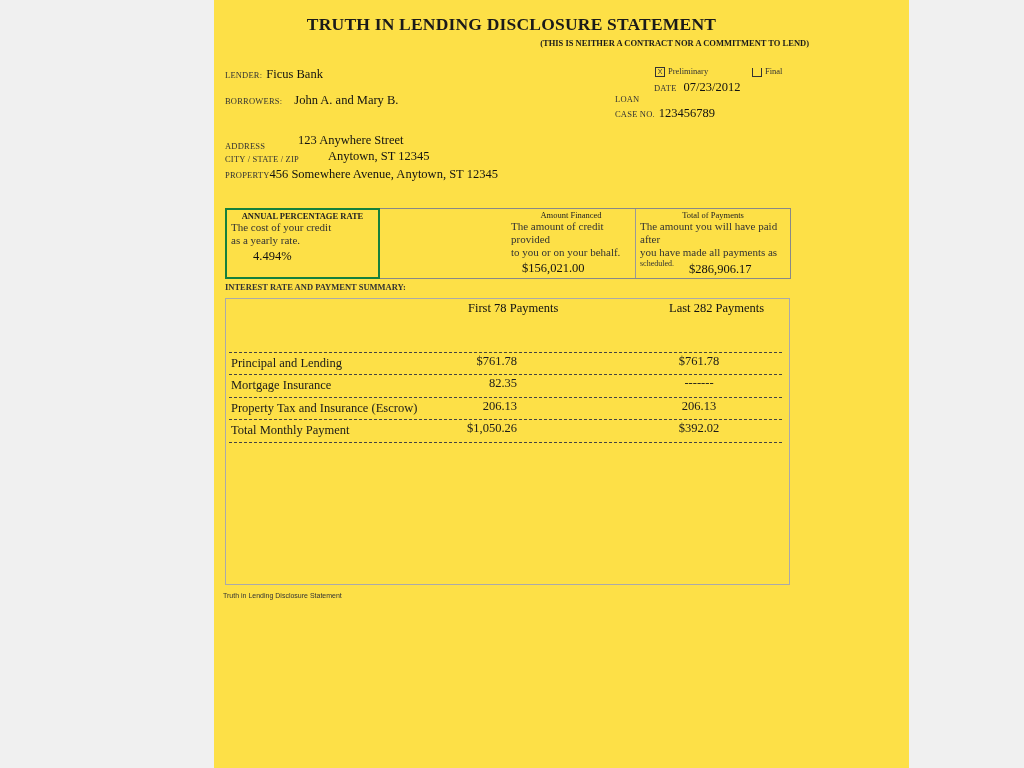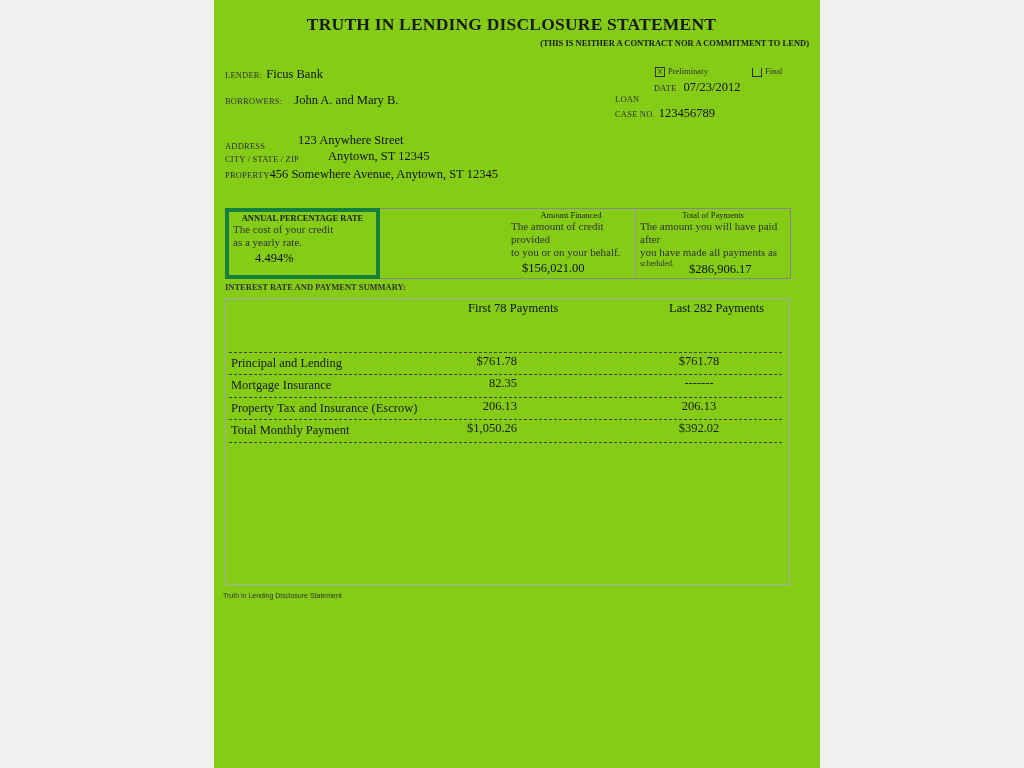--- a/index.html
+++ b/index.html
@@ -1,34 +1,34 @@
 <!DOCTYPE html>
 <html><head>
 <meta charset="utf-8">
 <style>
   html, body { margin:0; padding:0; }
   body {
     width:1024px; height:768px; background:#f0f0f0; position:relative; overflow:hidden;
     font-family:"Liberation Serif", serif; color:#1a1a1a;
   }
   .page {
-    position:absolute; left:214px; top:0; width:606px; height:768px; background:#84cc16;
+    position:absolute; left:214px; top:0; width:663px; height:768px; background:#fde047;padding-left:32px;
   }
   .abs { position:absolute; white-space:nowrap; }
   .title { left:0; width:595px; top:14px; text-align:center; font-weight:bold; font-size:17.5px; letter-spacing:0.2px; }
   .subtitle { left:0; width:595px; top:38px; text-align:right; font-weight:bold; font-size:8.5px; }
   .lbl { font-size:8.5px; color:#333; text-transform:uppercase; letter-spacing:0.2px; }
   .val { font-size:12.5px; color:#111; }
   .chk { display:inline-block; width:8px; height:8px; border:1px solid #333; font-size:7px; line-height:8px; text-align:center; vertical-align:middle; margin-right:3px; font-family:"Liberation Sans", sans-serif; }
   .chk.empty { border-top:none; }
   .small { font-size:8.5px; color:#333; }
 
   .boxes { position:absolute; left:11px; top:208px; width:564px; height:69px; border:1px solid #888; }
   .box { position:absolute; top:0; height:69px; box-sizing:border-box; padding:1px 4px; }
-  .box.b1 { left:0; width:155px; border:4px solid #15803d; top:-1px; height:71px; left:-1px; }
+  .box.b1 { left:0; width:155px; border:2px solid #15803d; top:-1px; height:71px; left:-1px; }
   .box.b2 { left:154px; width:127px; border:2px solid #444; top:-1px; height:71px; }
   .box.b3 { left:281px; width:129px; border-right:1px solid #999; }
   .box.b4 { left:410px; width:154px; }
   .bh { font-size:8.5px; font-weight:bold; text-align:center; color:#222; }
   .bh.plain { font-weight:normal; }
   .bd { font-size:11px; color:#333; line-height:13px; }
   .bv { font-size:12.5px; color:#111; }
 
   .summary-label { left:11px; top:282px; font-size:8.5px; font-weight:bold; color:#333; }
   .summary { position:absolute; left:11px; top:298px; width:563px; height:285px; border:1px solid #aaa; }

